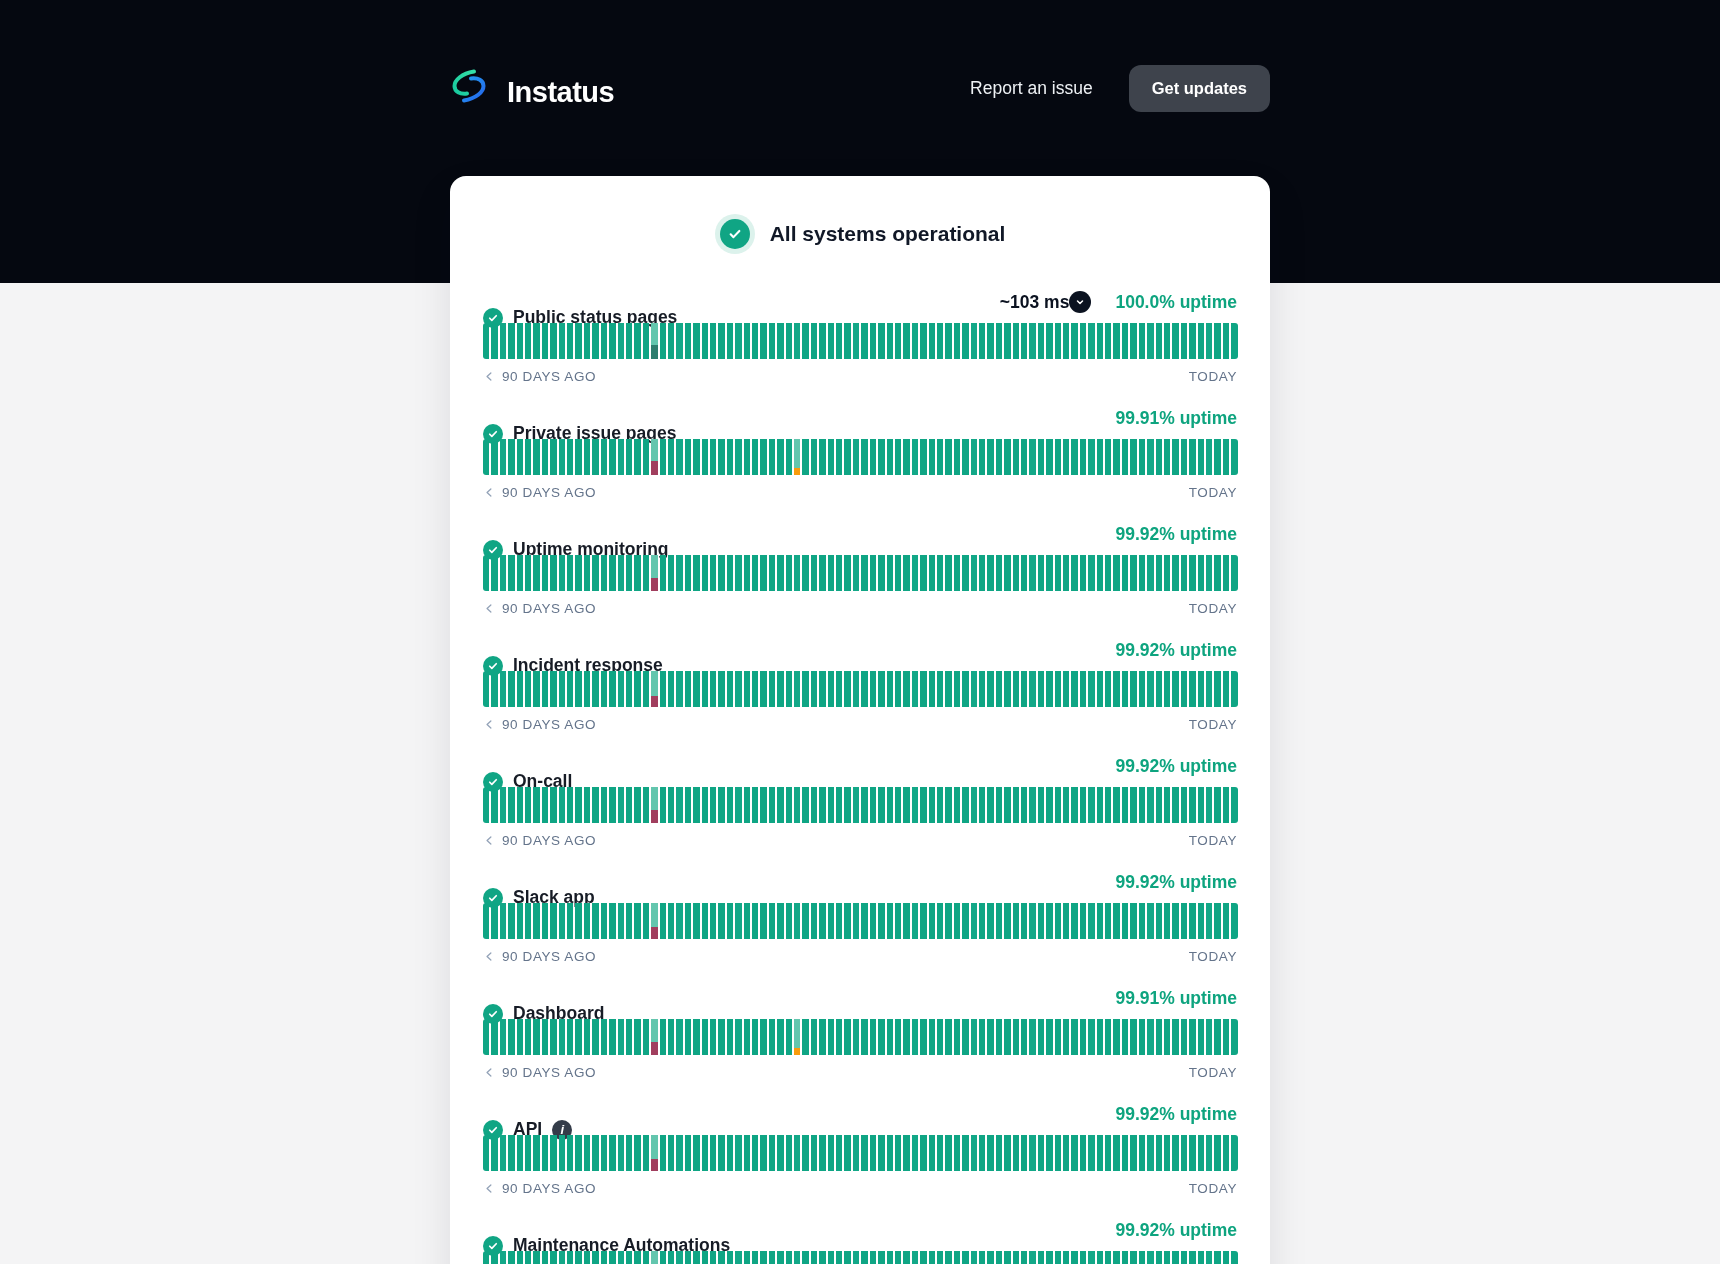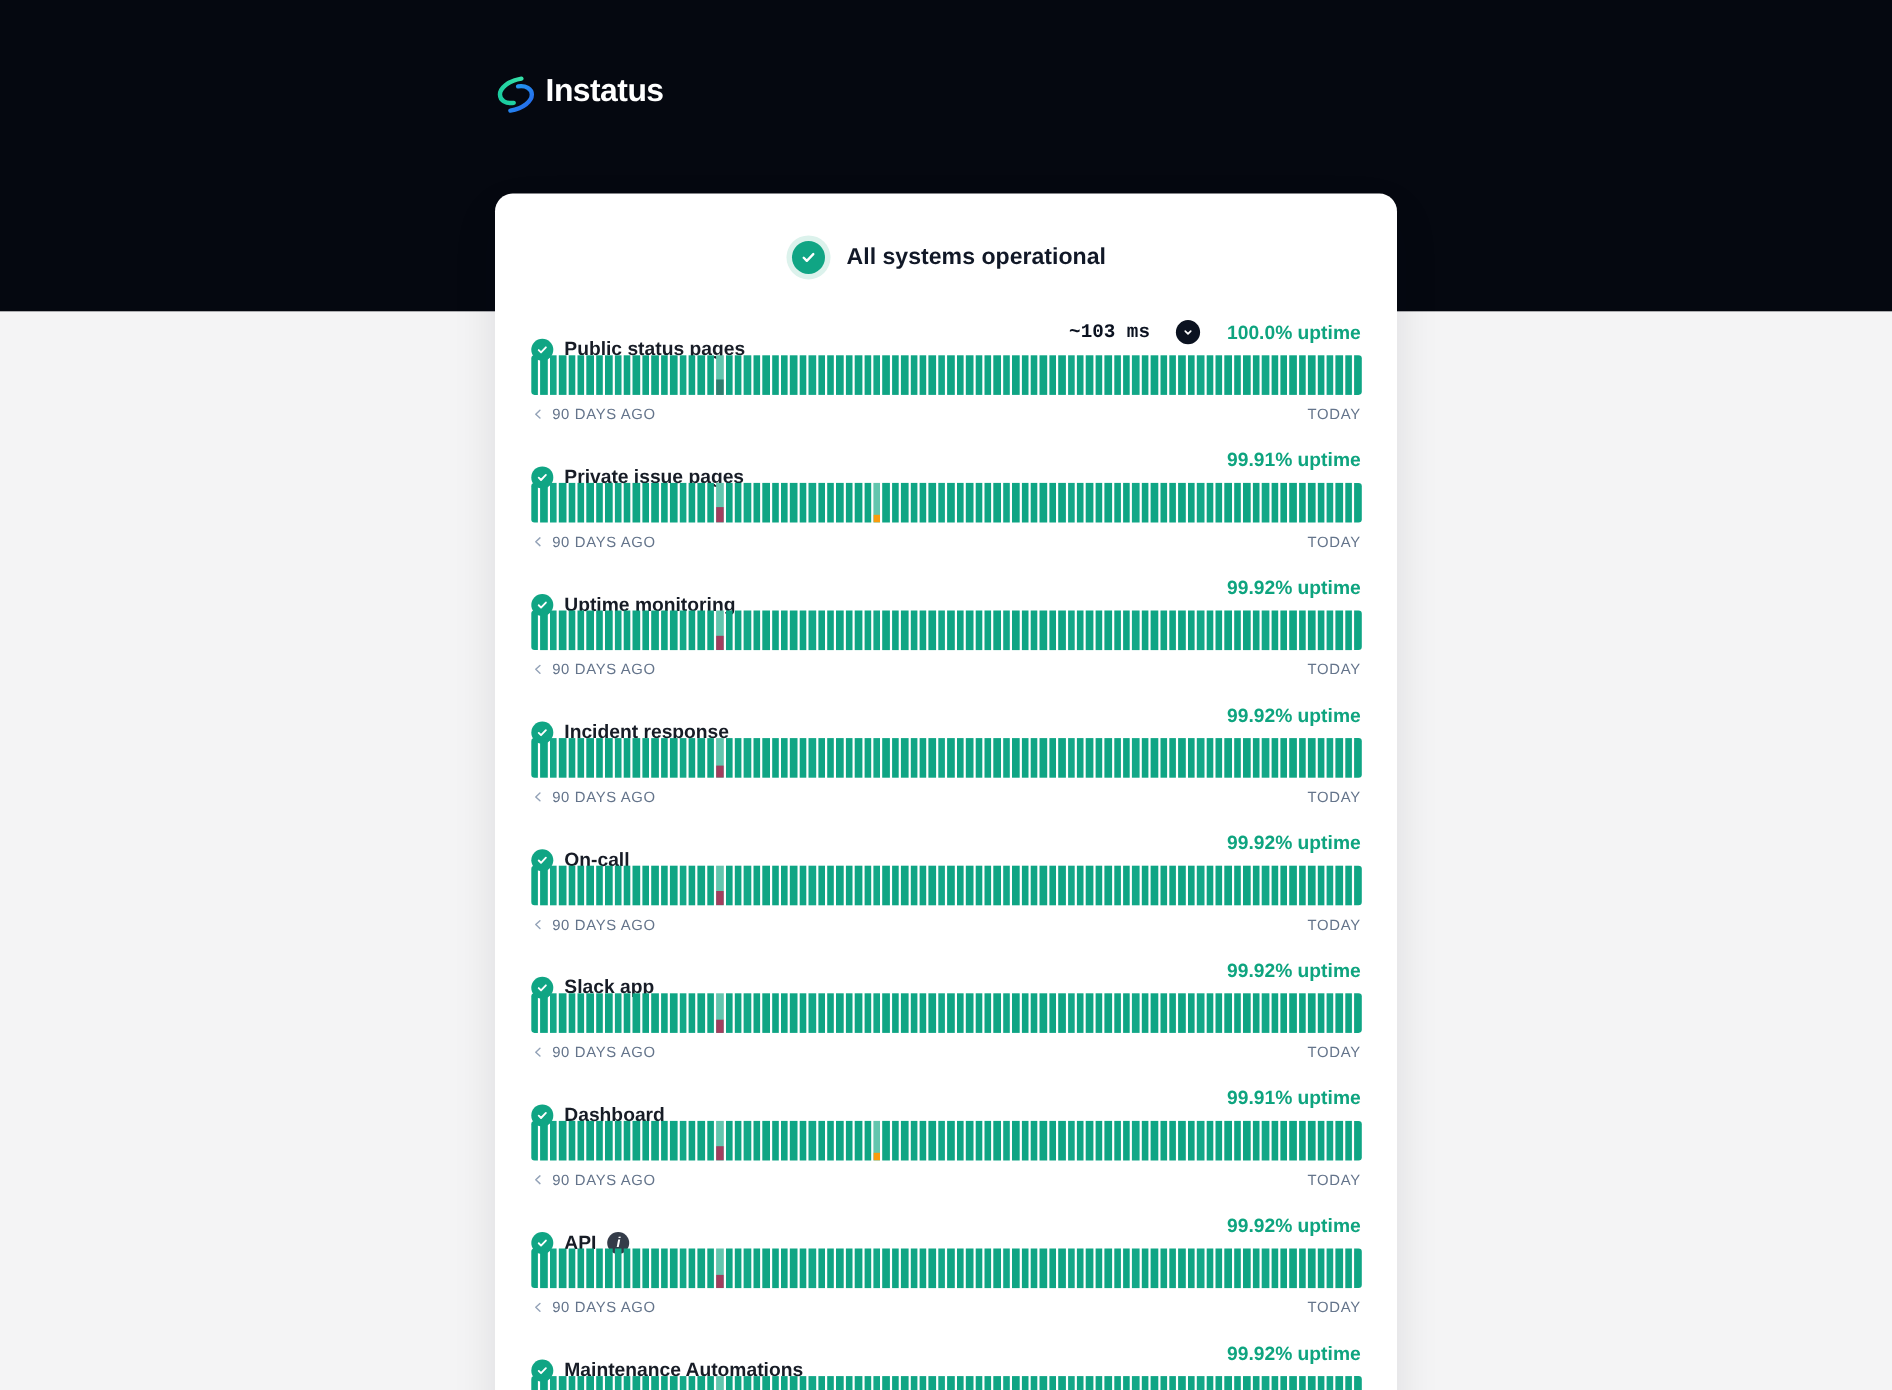--- a/index.html
+++ b/index.html
@@ -11,21 +11,21 @@
   }
   
   .top-band {
     position:absolute; top:0; left:0; width:1720px; height:283px;
     background:#050810;
   }
   .header-bar {
     position:absolute; left:450px; top:58px; width:820px; height:60px;
     display:flex; align-items:center; justify-content:space-between;
   }
-  .logo { display:flex; align-items:flex-start; gap:8px; cursor:pointer; }
+  .logo { display:flex; align-items:flex-end; gap:19px; cursor:pointer; }
   .logo-text { color:#ffffff; font-size:29px; font-weight:700; letter-spacing:-0.5px; }
   .header-right { display:flex; align-items:center; gap:36px; }
   .report-link { color:#eef1f4; font-size:17.5px; font-weight:500; cursor:pointer; }
   .get-updates-btn {
     background:#3e434c; color:#ffffff; border:none; cursor:pointer;
     font-family:"Liberation Sans", sans-serif;
     font-size:16.5px; font-weight:700;
     padding:14px 23px; border-radius:12px;
   }
   
@@ -59,21 +59,21 @@
     width:20px; height:20px; border-radius:50%; background:#10a584;
     display:flex; align-items:center; justify-content:center; flex:0 0 auto;
   }
   .service-name { font-size:17.5px; font-weight:600; color:#171c26; }
   .info-icon {
     width:20px; height:20px; border-radius:50%; background:#343c49;
     color:#ffffff; font-size:13px; font-weight:700; font-style:italic;
     display:flex; align-items:center; justify-content:center; cursor:pointer;
   }
   .service-right { display:flex; align-items:center; gap:24px; }
-  .latency-group { display:flex; align-items:center; gap:24px; cursor:pointer;font-family:Liberation Mono, monospace; }
+  .latency-group { display:flex; align-items:center; gap:0; cursor:pointer; }
   .latency-value { font-size:17.5px; font-weight:600; color:#0b1220; }
   .latency-chevron {
     width:22px; height:22px; border-radius:50%; background:#0b1220;
     display:flex; align-items:center; justify-content:center;
   }
   .uptime-value { font-size:17.5px; font-weight:700; color:#0ea47f; }
   .bars {
     display:flex; gap:2px; height:36px; cursor:pointer;
   }
   .bar { position:relative; flex:1; background:#0fa584; overflow:hidden; }
@@ -108,20 +108,24 @@
             <stop offset="0" stop-color="#22a0f0"></stop>
               <stop offset="1" stop-color="#2563eb"></stop>
           </linearGradient>
         </defs>
         <path d="M24 4.5 C12 6.5 4.5 13 4.5 19 c0 5.5 5.5 8.5 12.5 7.5" fill="none" stroke="url(#lg1)" stroke-width="4" stroke-linecap="round"></path>
         <path d="M14 33.5 c12 -2 19.5 -8.5 19.5 -14.5 0 -5.5 -5.5 -8.5 -12.5 -7.5" fill="none" stroke="url(#lg2)" stroke-width="4" stroke-linecap="round"></path>
       </svg>
     </span>
     <span class="logo-text">Instatus</span>
   </div>
+  <div class="header-right">
+    <span class="report-link">Report an issue</span>
+    <button class="get-updates-btn">Get updates</button>
+  </div>
 </div>
 
 <div class="card">
 
   <div class="status-banner">
     <span class="status-halo">
       <span class="status-check">
         <svg width="16" height="16" viewBox="0 0 24 24">
             <path d="M5.5 12.5l4.2 4.2L18.5 7.5" fill="none" stroke="#fff" stroke-width="3.2" stroke-linecap="round" stroke-linejoin="round"></path>
           </svg>

